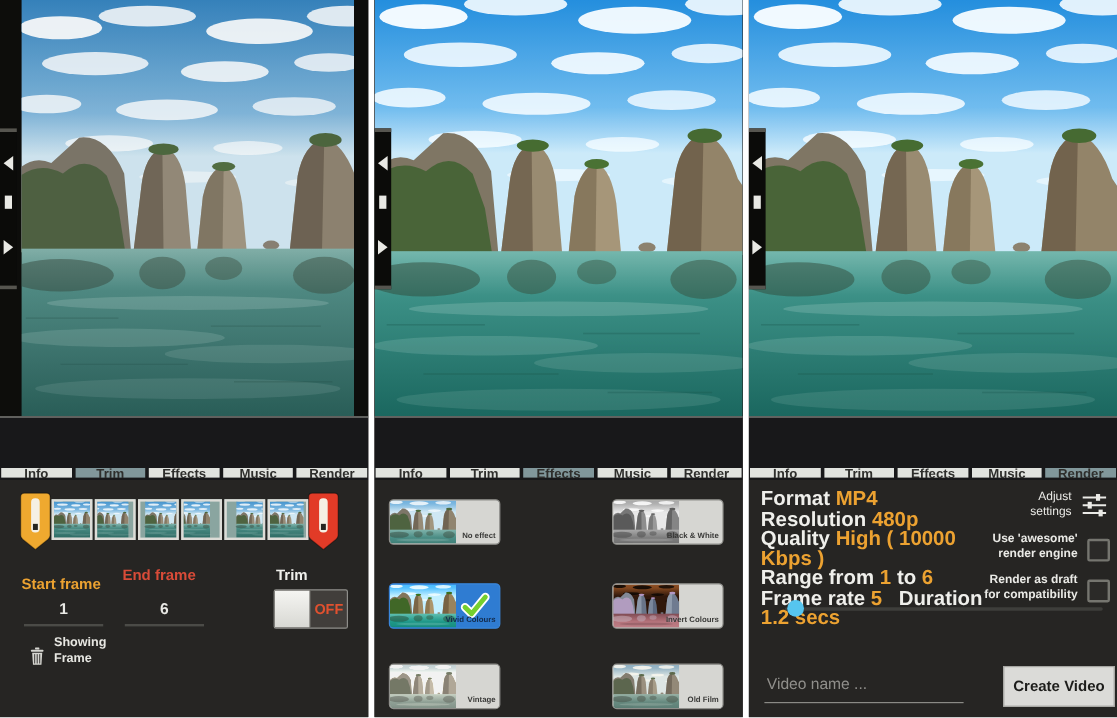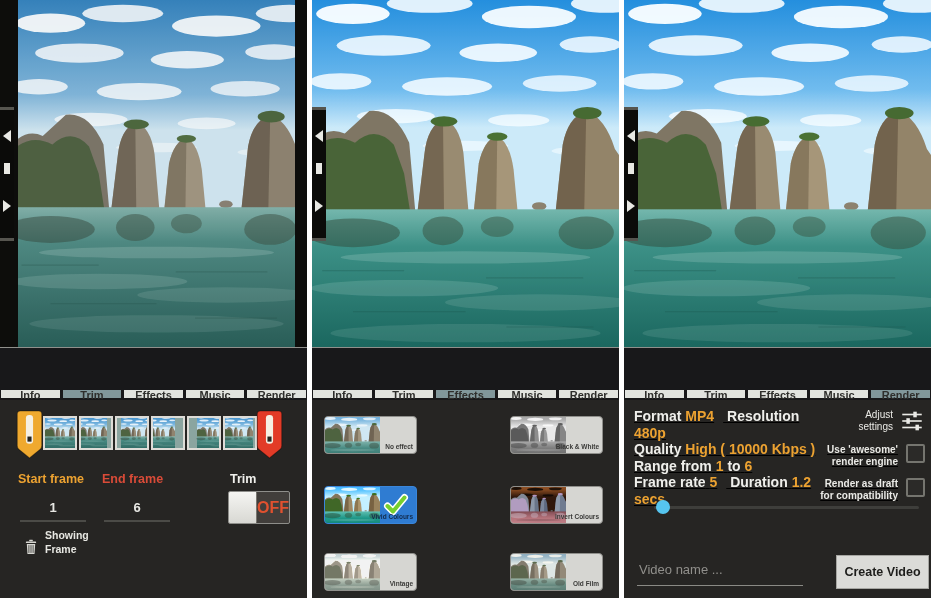--- a/index.html
+++ b/index.html
@@ -31,56 +31,56 @@
   .panel-body{position:relative;height:198px;background:#262523;}
 
   
   .filmstrip{position:absolute;left:43px;top:16px;display:flex;gap:2px;z-index:2;}
   .frame{width:34px;height:34px;border:2px solid #dddcd7;box-sizing:border-box;background:#8aa5a0;overflow:hidden;}
   .frame svg{width:100%;height:100%;display:block;}
   .marker{position:absolute;top:10px;width:27px;height:49px;z-index:4;}
   .marker-start{left:16px;color:#efa92f;}
   .marker-end{left:256px;color:#e23b27;}
   .lbl{position:absolute;font-size:12.5px;font-weight:bold;}
-  .lbl-start{left:18px;top:72px;color:#eca231;}
+  .lbl-start{left:18px;top:80px;color:#eca231;}
   .lbl-end{left:102px;top:72px;color:#d94b38;}
   .lbl-trim{left:230px;top:72px;color:#f0f0ec;}
   .val-input{position:absolute;top:94px;width:62px;height:24px;background:transparent;border:none;
     border-bottom:2px solid #4b4b47;color:#e8e8e4;font-size:13px;font-weight:bold;text-align:center;font-family:"Liberation Sans",sans-serif;}
   .val-start{left:20px;} .val-end{left:104px;}
   .toggle{position:absolute;left:228px;top:91px;width:62px;height:33px;display:flex;
     border:1px solid #8e8e8a;box-sizing:border-box;background:#413e3b;border-radius:2px;cursor:pointer;}
   .toggle-thumb{width:29px;background:linear-gradient(#f5f5f2,#d8d8d3);border-right:1px solid #77756f;border-radius:1px;}
-  .toggle-label{flex:1;display:flex;align-items:center;justify-content:center;color:#e0512f;font-weight:bold;font-size:16px;}
+  .toggle-label{flex:1;display:flex;align-items:center;justify-content:center;color:#e0512f;font-weight:bold;font-size:12px;}
   .trash-btn{position:absolute;left:22px;top:136px;width:18px;height:22px;color:#d6d6d1;cursor:pointer;}
   .showing-label{position:absolute;left:45px;top:129px;width:58px;font-size:10.5px;font-weight:bold;color:#e7e7e2;line-height:1.3;}
 
   
   .fx-card{position:absolute;width:93px;height:38px;background:#d6d6d2;border:1px solid #8f8f8b;border-radius:4px;overflow:hidden;box-sizing:border-box;cursor:pointer;}
   .fx-card.selected{background:#2f7cd2;border-color:#3a86da;}
   .fx-thumb{position:absolute;left:0;top:0;width:55px;height:36px;}
   .fx-label{position:absolute;right:3px;bottom:3px;font-size:6.5px;font-weight:bold;color:#3a3a38;}
   .fx-card.selected .fx-label{color:#132c4e;}
   .fx-check{position:absolute;right:7px;top:6px;width:27px;height:24px;}
   .fx-none{filter:none;}
   .fx-bw{filter:grayscale(1) contrast(1.05);}
   .fx-vivid{filter:saturate(1.75) contrast(1.05);}
   .fx-invert{filter:invert(1);}
   .fx-vintage{filter:sepia(.45) saturate(.55) brightness(1.18) contrast(.9);}
   .fx-oldfilm{filter:sepia(.22) saturate(.8) contrast(.92);}
 
   
-  .rlines{position:absolute;left:10px;top:8px;width:192px;font-size:14px;font-weight:bold;line-height:16.5px;text-decoration:underline;}
+  .rlines{position:absolute;left:10px;top:8px;width:192px;font-size:17px;font-weight:bold;line-height:16.5px;}
   .w{color:#efefeb;} .o{color:#eca231;}
   .sp{display:inline-block;width:9px;}
   .rcol{position:absolute;right:6px;top:8px;width:120px;}
   .adjust-row{display:flex;align-items:center;justify-content:flex-end;cursor:pointer;}
   .adjust-label{font-size:10px;font-weight:normal;color:#eaeae6;text-align:right;width:52px;line-height:1.2;}
   .sliders-icon{width:26px;height:26px;color:#eaeae6;margin-left:6px;}
-  .cb-row{display:flex;align-items:flex-start;justify-content:flex-end;margin-top:10px;text-decoration:underline;}
+  .cb-row{display:flex;align-items:flex-end;justify-content:flex-end;margin-top:10px;}
   .cb-label{font-size:10px;font-weight:bold;color:#eaeae6;text-align:right;width:84px;line-height:1.2;}
   .checkbox{width:15px;height:15px;border:2px solid #75756f;border-radius:2px;margin-left:8px;background:#2b2a28;cursor:pointer;}
   .slider-track{position:absolute;left:30px;right:12px;top:106px;height:3px;background:#3e3e3b;border-radius:2px;cursor:pointer;}
   .slider-thumb{position:absolute;left:32px;top:100px;width:14px;height:14px;border-radius:50%;background:#56c5ef;cursor:pointer;}
   .video-input{position:absolute;left:13px;top:153px;width:162px;height:30px;background:transparent;border:none;
     border-bottom:1px solid #8a8a85;color:#e8e8e4;font-size:13px;font-family:"Liberation Sans",sans-serif;}
   .video-input::placeholder{color:#908f8b;}
   .create-btn{position:absolute;left:212px;top:155px;width:93px;height:34px;background:#dbdbd8;border:1px solid #a6a6a2;
     color:#1d1d1b;font-weight:bold;font-size:12.5px;font-family:"Liberation Sans",sans-serif;cursor:pointer;}
   .defs-svg{position:absolute;width:0;height:0;overflow:hidden;}

